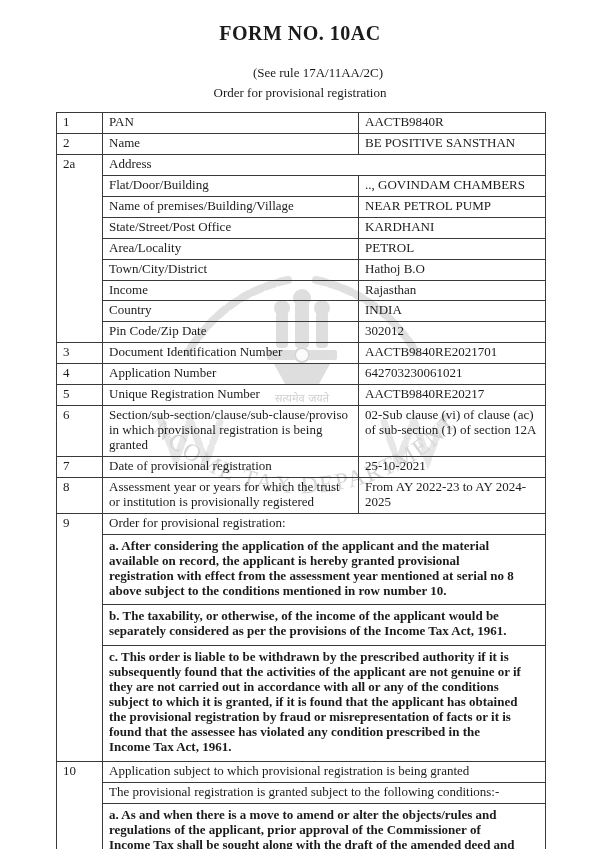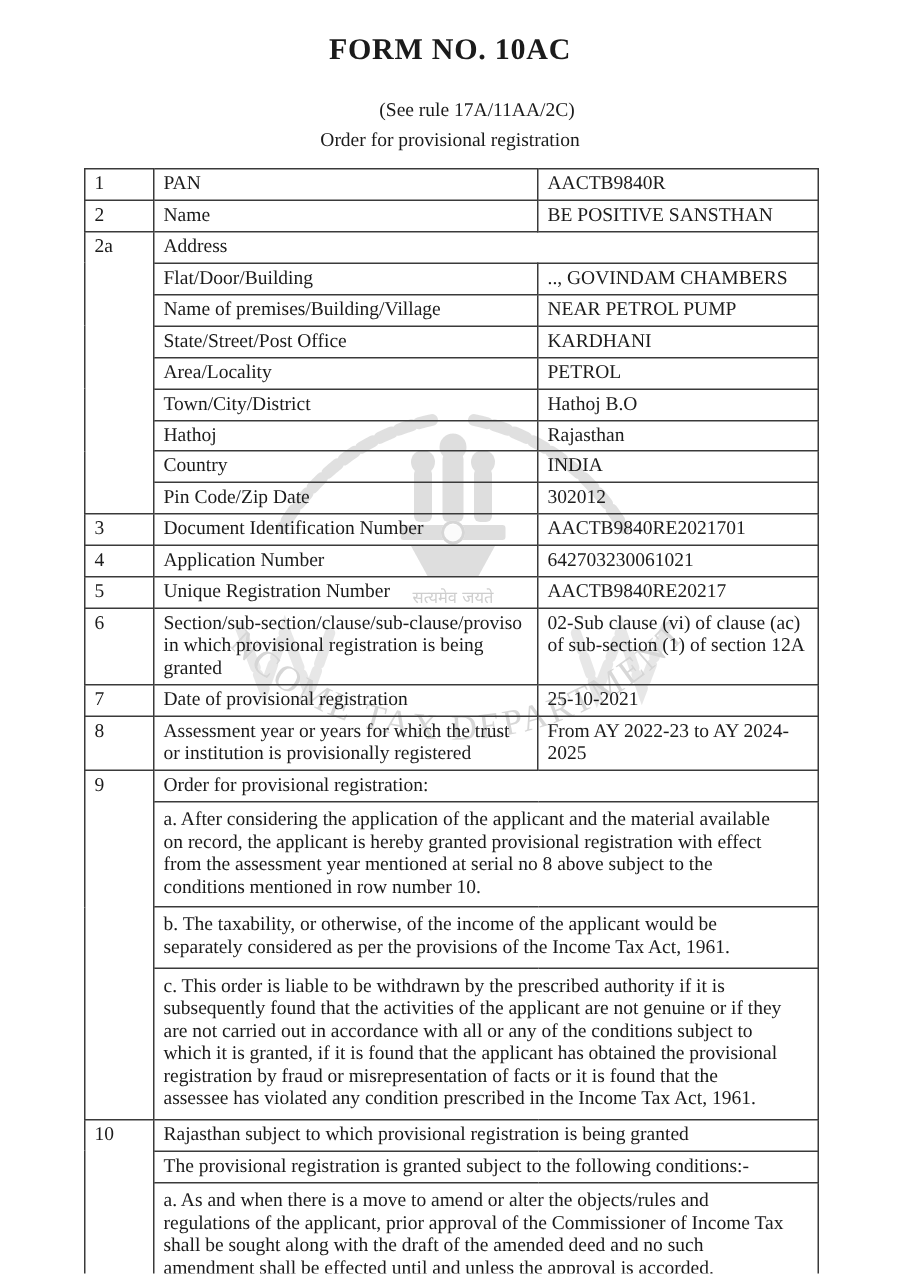--- a/index.html
+++ b/index.html
@@ -37,21 +37,21 @@
     border:1px solid #3a3a3a;
     vertical-align:top;
     font-size:13px;
     line-height:1.15;
     padding:2px 6px 3px 6px;
     word-wrap:break-word;
   }
   col.c-num{width:46px;}
   col.c-label{width:256px;}
   col.c-value{width:187px;}
-  td.para{padding:4px 22px 6px 6px;}
+  td.para{padding:4px 22px 6px 6px;font-weight:bold;}
 </style>
 </head>
 <body>
 
 <div class="page">
 
   <div class="header">
     <div class="form-title">FORM NO. 10AC</div>
     <div class="rule-line">(See rule 17A/11AA/2C)</div>
     <div class="order-line">Order for provisional registration</div>
@@ -124,21 +124,21 @@
       </tr>
       <tr>
         <td>Area/Locality</td>
         <td>PETROL</td>
       </tr>
       <tr>
         <td>Town/City/District</td>
         <td>Hathoj B.O</td>
       </tr>
       <tr>
-        <td>Hathoj</td>
+        <td>Income</td>
         <td>Rajasthan</td>
       </tr>
       <tr>
         <td>Country</td>
         <td>INDIA</td>
       </tr>
       <tr>
         <td>Pin Code/Zip Date</td>
         <td>302012</td>
       </tr>
@@ -180,21 +180,21 @@
         <td colspan="2" class="para">a. After considering the application of the applicant and the material available on record, the applicant is hereby granted provisional registration with effect from the assessment year mentioned at serial no 8 above subject to the conditions mentioned in row number 10.</td>
       </tr>
       <tr>
         <td colspan="2" class="para">b. The taxability, or otherwise, of the income of the applicant would be separately considered as per the provisions of the Income Tax Act, 1961.</td>
       </tr>
       <tr>
         <td colspan="2" class="para">c. This order is liable to be withdrawn by the prescribed authority if it is subsequently found that the activities of the applicant are not genuine or if they are not carried out in accordance with all or any of the conditions subject to which it is granted, if it is found that the applicant has obtained the provisional registration by fraud or misrepresentation of facts or it is found that the assessee has violated any condition prescribed in the Income Tax Act, 1961.</td>
       </tr>
       <tr>
         <td rowspan="3">10</td>
-        <td colspan="2">Rajasthan subject to which provisional registration is being granted</td>
+        <td colspan="2">Application subject to which provisional registration is being granted</td>
       </tr>
       <tr>
         <td colspan="2">The provisional registration is granted subject to the following conditions:-</td>
       </tr>
       <tr>
         <td colspan="2" class="para">a. As and when there is a move to amend or alter the objects/rules and regulations of the applicant, prior approval of the Commissioner of Income Tax shall be sought along with the draft of the amended deed and no such amendment shall be effected until and unless the approval is accorded.</td>
       </tr>
     </tbody>
   </table>
 

